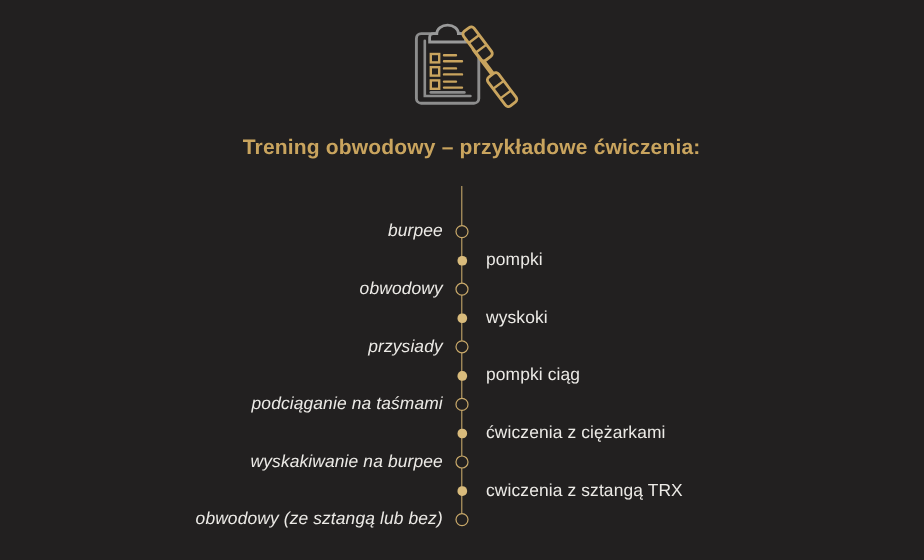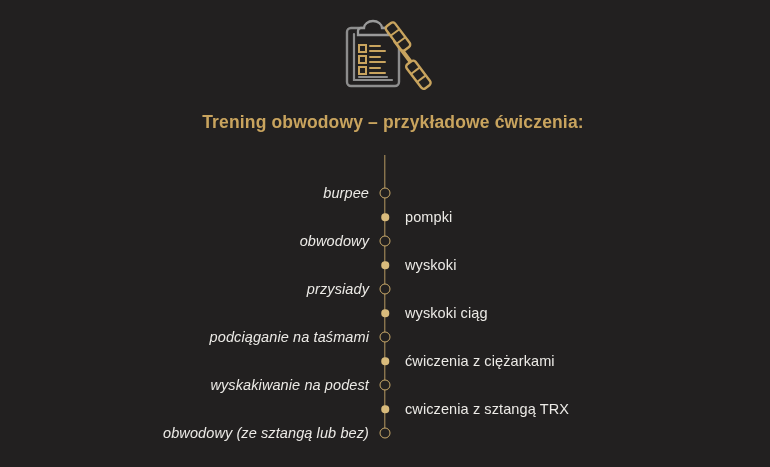--- a/index.html
+++ b/index.html
@@ -159,33 +159,33 @@
     <div class="node" style="top: 265px;">
       <div class="marker filled"></div>
       <div class="label right">wyskoki</div>
     </div>
     <div class="node" style="top: 289px;">
       <div class="marker hollow"></div>
       <div class="label left">przysiady</div>
     </div>
     <div class="node" style="top: 313px;">
       <div class="marker filled"></div>
-      <div class="label right">wyskoki ciąg</div>
+      <div class="label right">pompki ciąg</div>
     </div>
     <div class="node" style="top: 337px;">
       <div class="marker hollow"></div>
       <div class="label left">podciąganie na taśmami</div>
     </div>
     <div class="node" style="top: 361px;">
       <div class="marker filled"></div>
       <div class="label right">ćwiczenia z ciężarkami</div>
     </div>
     <div class="node" style="top: 385px;">
       <div class="marker hollow"></div>
-      <div class="label left">wyskakiwanie na podest</div>
+      <div class="label left">wyskakiwanie na burpee</div>
     </div>
     <div class="node" style="top: 409px;">
       <div class="marker filled"></div>
       <div class="label right">cwiczenia z sztangą TRX</div>
     </div>
     <div class="node" style="top: 433px;">
       <div class="marker hollow"></div>
       <div class="label left">obwodowy (ze sztangą lub bez)</div>
     </div>
   </div>

